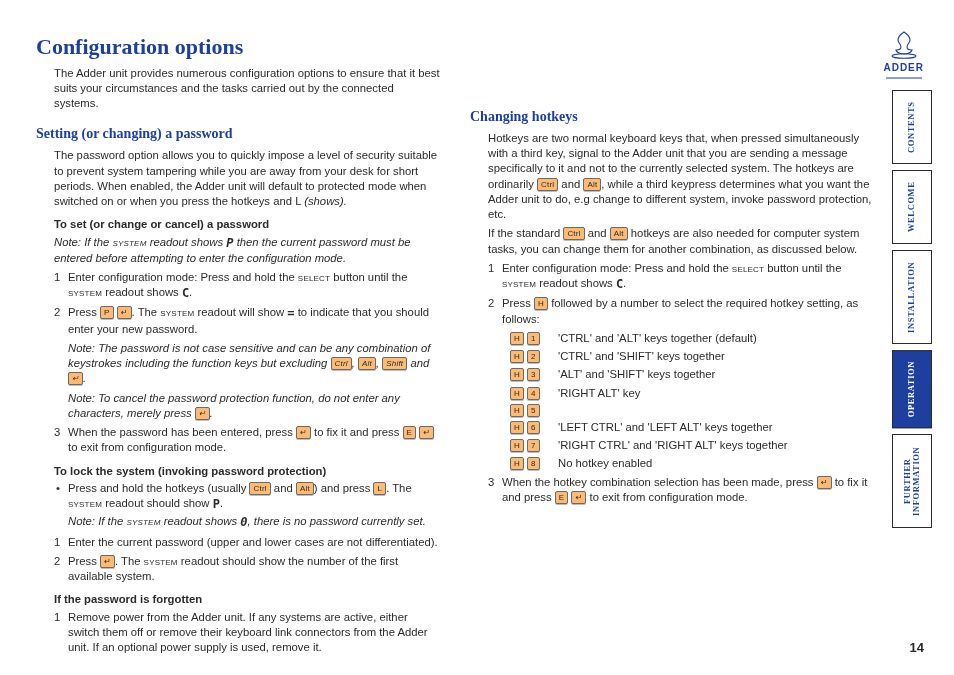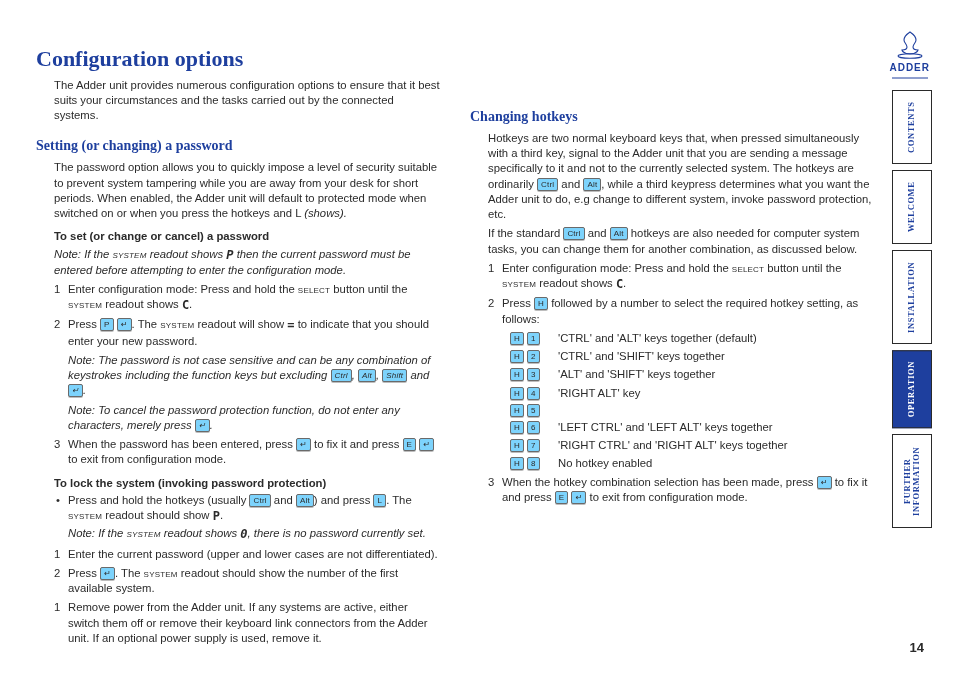--- a/index.html
+++ b/index.html
@@ -27,21 +27,21 @@
     display:flex;
     gap:30px;
     padding:28px 80px 0 36px;
   }
   .col{flex:1 1 0;min-width:0}
   h1{
     font-family:Georgia,"Times New Roman",serif;
     font-weight:700;
     color:var(--blue);
     font-size:22px;
-    margin:16px 0 4px 0;
+    margin:4px 0 4px 0;
   }
   h2{
     font-family:Georgia,"Times New Roman",serif;
     font-weight:700;
     color:var(--blue);
     font-size:14px;
     margin:14px 0 4px 0;
   }
   .intro{margin:0 0 0 18px;max-width:410px}
   .para{margin:0 0 4px 18px;max-width:410px}
@@ -55,33 +55,33 @@
   ul.bul>li{position:relative;padding-left:14px;}
   ul.bul>li::before{content:"•";position:absolute;left:2px;top:0}
   .key{
     display:inline-block;
     border:1px solid #6a6a6a;
     border-radius:2px;
     padding:0 3px;
     font-size:8px;
     line-height:11px;
     height:11px;
-    background:#7dd3fc;
+    background:#fdba74;
     box-shadow:0 1px 0 #bdbdbd;
     vertical-align:1px;
     font-family:Arial,sans-serif;
     letter-spacing:0.2px;
   }
   .sc{font-variant:small-caps;letter-spacing:0.2px}
   .seg{display:inline-block;font-family:monospace;font-weight:700;font-size:12px;vertical-align:-1px}
   .hk-table{margin:2px 0 2px 40px}
   .hk-table .row{display:flex;align-items:center;gap:8px;margin-bottom:3px}
   .hk-table .keys{width:40px;display:flex;gap:3px}
   
-  .logo{position:absolute;top:30px;right:24px;text-align:center;color:var(--blue)}
+  .logo{position:absolute;top:30px;right:30px;text-align:center;color:var(--blue)}
   .logo svg{display:block;margin:0 auto}
   .logo .brand{font-family:"Arial Black",Arial,sans-serif;font-weight:900;font-size:10px;letter-spacing:1px;margin-top:1px}
   .pagenum{position:absolute;right:30px;bottom:18px;font-weight:700;font-size:13px;color:#2a2a2a}
   
   .sidenav{
     position:absolute;
     right:22px;
     top:90px;
     width:40px;
     display:flex;
@@ -178,20 +178,21 @@
       <span>Note: If the </span><span class="sc">system</span><span> readout shows </span><span class="seg">0</span><span>, there is no password currently set.</span>
     </p>
 
     <ol class="steps">
       <li><span class="num">1</span><span>Enter the current password (upper and lower cases are not differentiated).</span></li>
       <li><span class="num">2</span>
         <span>Press </span><span class="key">↵</span><span>. The </span><span class="sc">system</span><span> readout should show the number of the first available system.</span>
       </li>
     </ol>
 
+    <p class="bold">If the password is forgotten</p>
     <ol class="steps">
       <li><span class="num">1</span><span>Remove power from the Adder unit. If any systems are active, either switch them off or remove their keyboard link connectors from the Adder unit. If an optional power supply is used, remove it.</span></li>
 
     </ol>
   </div>
 
   <div class="col" style="padding-top:66px">
     <h2>Changing hotkeys</h2>
     <p class="para">
       <span>Hotkeys are two normal keyboard keys that, when pressed simultaneously with a third key, signal to the Adder unit that you are sending a message specifically to it and not to the currently selected system. The hotkeys are ordinarily </span><span class="key">Ctrl</span><span> and </span><span class="key">Alt</span><span>, while a third keypress determines what you want the Adder unit to do, e.g change to different system, invoke password protection, etc.</span>

